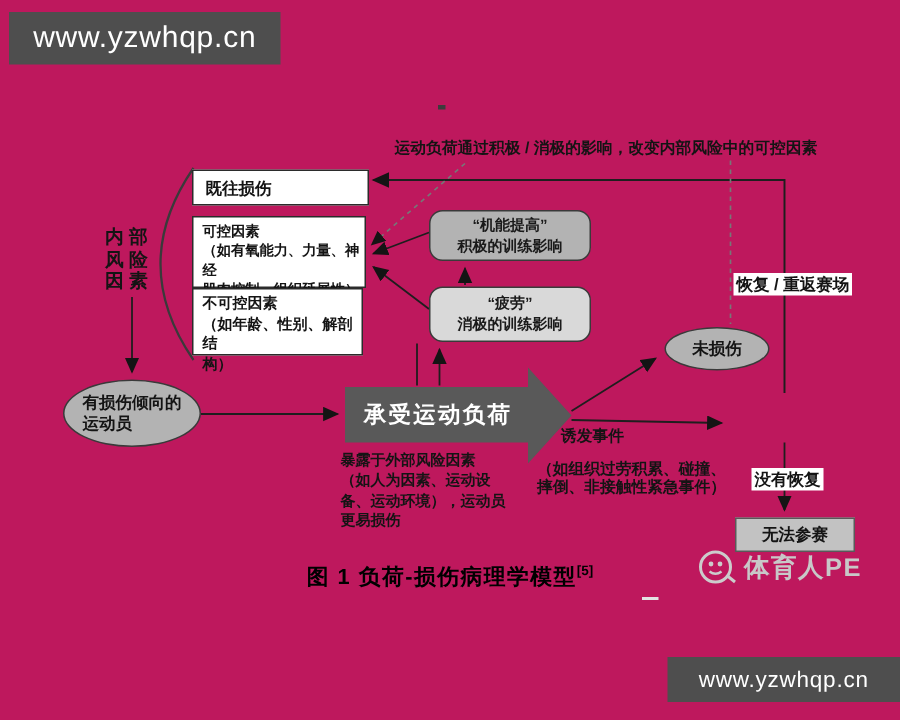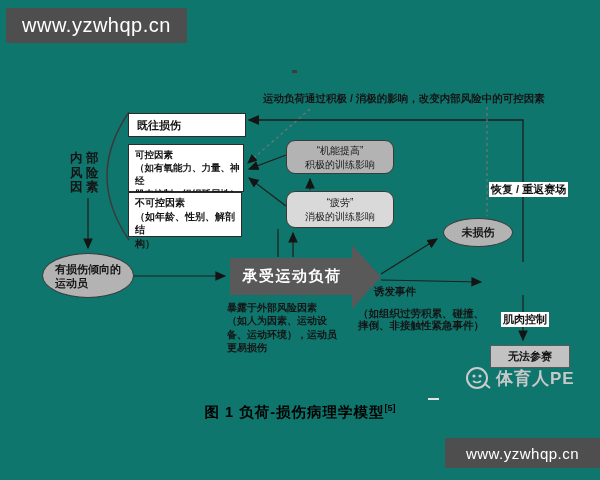--- a/index.html
+++ b/index.html
@@ -1,27 +1,27 @@
 <!DOCTYPE html>
 <html><head>
 <meta charset="utf-8">
 <style>
   html,body{margin:0;padding:0;background:#fff;}
-  #stage{position:relative;width:600px;height:480px;background:#0f766e;overflow:hidden;
+  #stage{position:relative;width:600px;height:480px;background:#be185d;overflow:hidden;
          font-family:"Liberation Sans","DejaVu Sans",sans-serif;}
   .banner{position:absolute;background:#4e4e4e;color:#fff;display:flex;align-items:center;
           justify-content:center;letter-spacing:.5px;}
   #banner-tl{left:6px;top:8px;width:181px;height:35px;font-size:20px;}
   #banner-br{left:445px;top:438px;width:155px;height:30px;font-size:15px;}
   svg{position:absolute;left:0;top:0;}
   .t{position:absolute;white-space:pre-line;color:#141414;font-weight:bold;}
   .box{position:absolute;background:#fff;border:1.5px solid #2b2b2b;color:#141414;
        font-weight:bold;white-space:pre-line;box-sizing:border-box;}
   .round{position:absolute;border:1.4px solid #3a3a3a;border-radius:9px;color:#1a1a1a;
-       font-weight:normal;text-align:center;white-space:pre-line;box-sizing:border-box;}
+       font-weight:bold;text-align:center;white-space:pre-line;box-sizing:border-box;}
   .ell{position:absolute;border:1.5px solid #3a3a3a;border-radius:50%;background:#b3b3b3;
        color:#141414;font-weight:bold;display:flex;align-items:center;justify-content:center;
        white-space:pre-line;box-sizing:border-box;}
   #prev-box{left:128px;top:113px;width:118px;height:24px;font-size:11px;
        display:flex;align-items:center;padding-left:8px;}
   #ctrl-box{left:128px;top:144px;width:116px;height:48px;font-size:9.5px;
        line-height:13px;padding:3px 1px 0 6px;}
   #unctrl-box{left:128px;top:192px;width:114px;height:45px;font-size:10px;
        line-height:13.5px;padding:3px 1px 0 6px;}
   #gain-node{left:286px;top:140px;width:108px;height:34px;background:#b3b3b3;
@@ -37,21 +37,21 @@
   #feedback-note{left:263px;top:92px;width:282px;font-size:10.5px;}
   #risk-label{left:70px;top:151px;font-size:12.5px;line-height:14.5px;}
   #load-label{left:232px;top:267px;width:120px;text-align:center;color:#fff;
        font-size:15px;letter-spacing:1.5px;}
   #ext-risk{left:227px;top:301px;width:142px;font-size:10px;line-height:13.3px;}
   #trigger{left:358px;top:286px;width:152px;font-size:10.5px;line-height:11.2px;text-indent:16px;}
   #trigger .body{text-indent:0;}
   #recovery{left:489px;top:182px;font-size:11px;background:#fff;padding:0 2px;}
   #norecov{left:501px;top:312px;font-size:11px;background:#fff;padding:0 2px;}
   #caption{left:150px;top:375px;width:300px;text-align:center;font-size:14.5px;
-       letter-spacing:1px;color:#000;margin-top:28px;}
+       letter-spacing:1px;color:#000;}
   #caption sup{font-size:9px;letter-spacing:0;}
   #watermark{position:absolute;left:464px;top:364px;display:flex;align-items:center;
        gap:4px;color:#c8c8c8;justify-content:space-between;}
   #watermark .wm-text{font-size:17px;font-weight:bold;letter-spacing:1px;}
   .artifact{position:absolute;}
 </style>
 </head>
 <body>
 
 <div id="stage">
@@ -134,21 +134,21 @@
 
   <div id="trigger" class="t"><span>诱发事件</span><br>
        <span class="body">（如组织过劳积累、碰撞、
 摔倒、非接触性紧急事件）</span></div>
 
   <div id="recovery" class="t">恢复 / 重返赛场</div>
 
   <div id="notinj-ell" class="ell">未损伤</div>
 
 
-  <div id="norecov" class="t">肌肉控制</div>
+  <div id="norecov" class="t">没有恢复</div>
 
   <div id="unable-box" class="box">无法参赛</div>
 
   <div id="caption" class="t"><span>图 1 负荷-损伤病理学模型</span><sup>[5]</sup></div>
 
   <div id="watermark">
     <svg width="28" height="28" viewBox="0 0 28 28" style="position:static">
       <circle cx="13" cy="14" r="10" fill="none" stroke="#cccccc" stroke-width="2"></circle>
       <circle cx="10" cy="12" r="1.6" fill="#cccccc"></circle>
       <circle cx="16" cy="12" r="1.6" fill="#cccccc"></circle>

